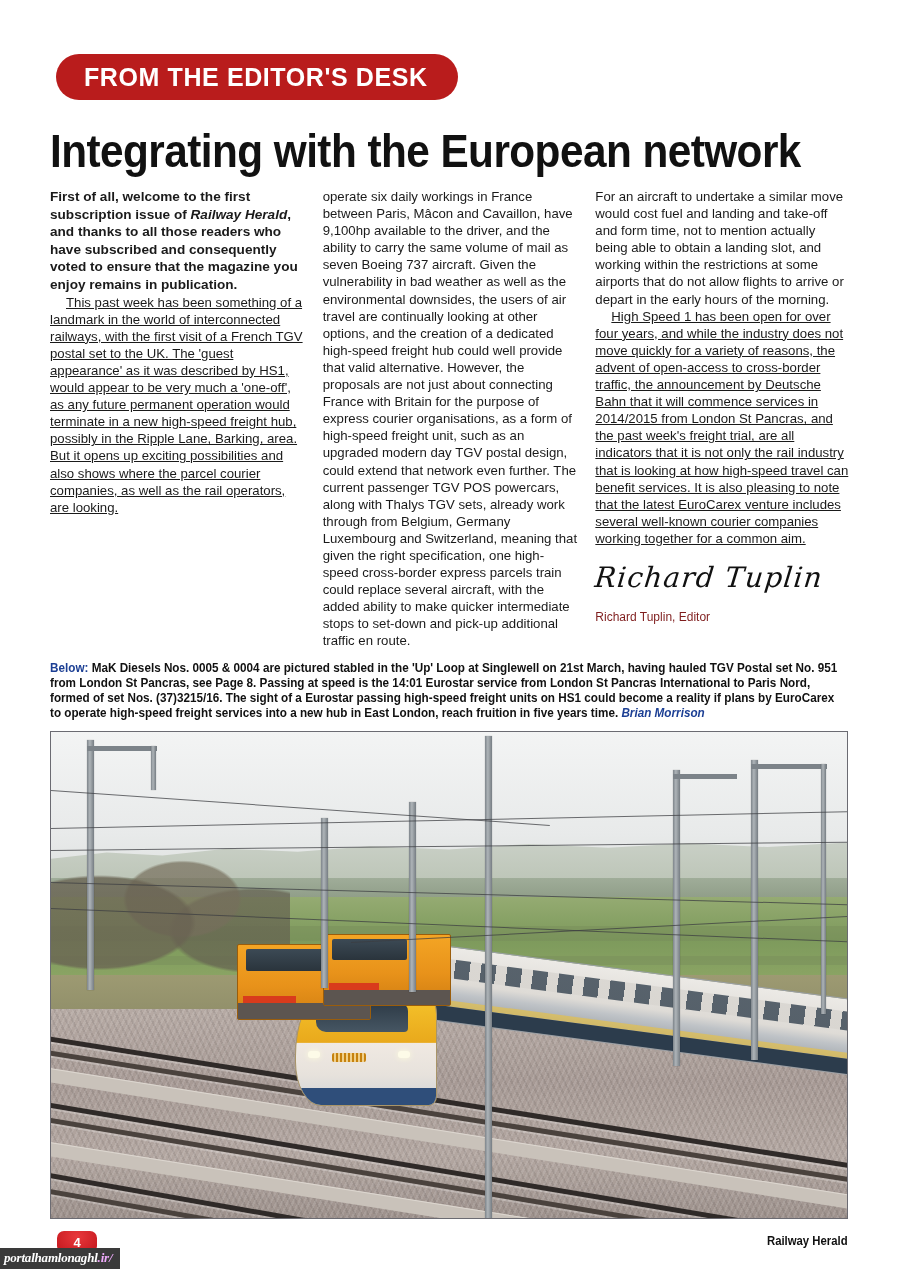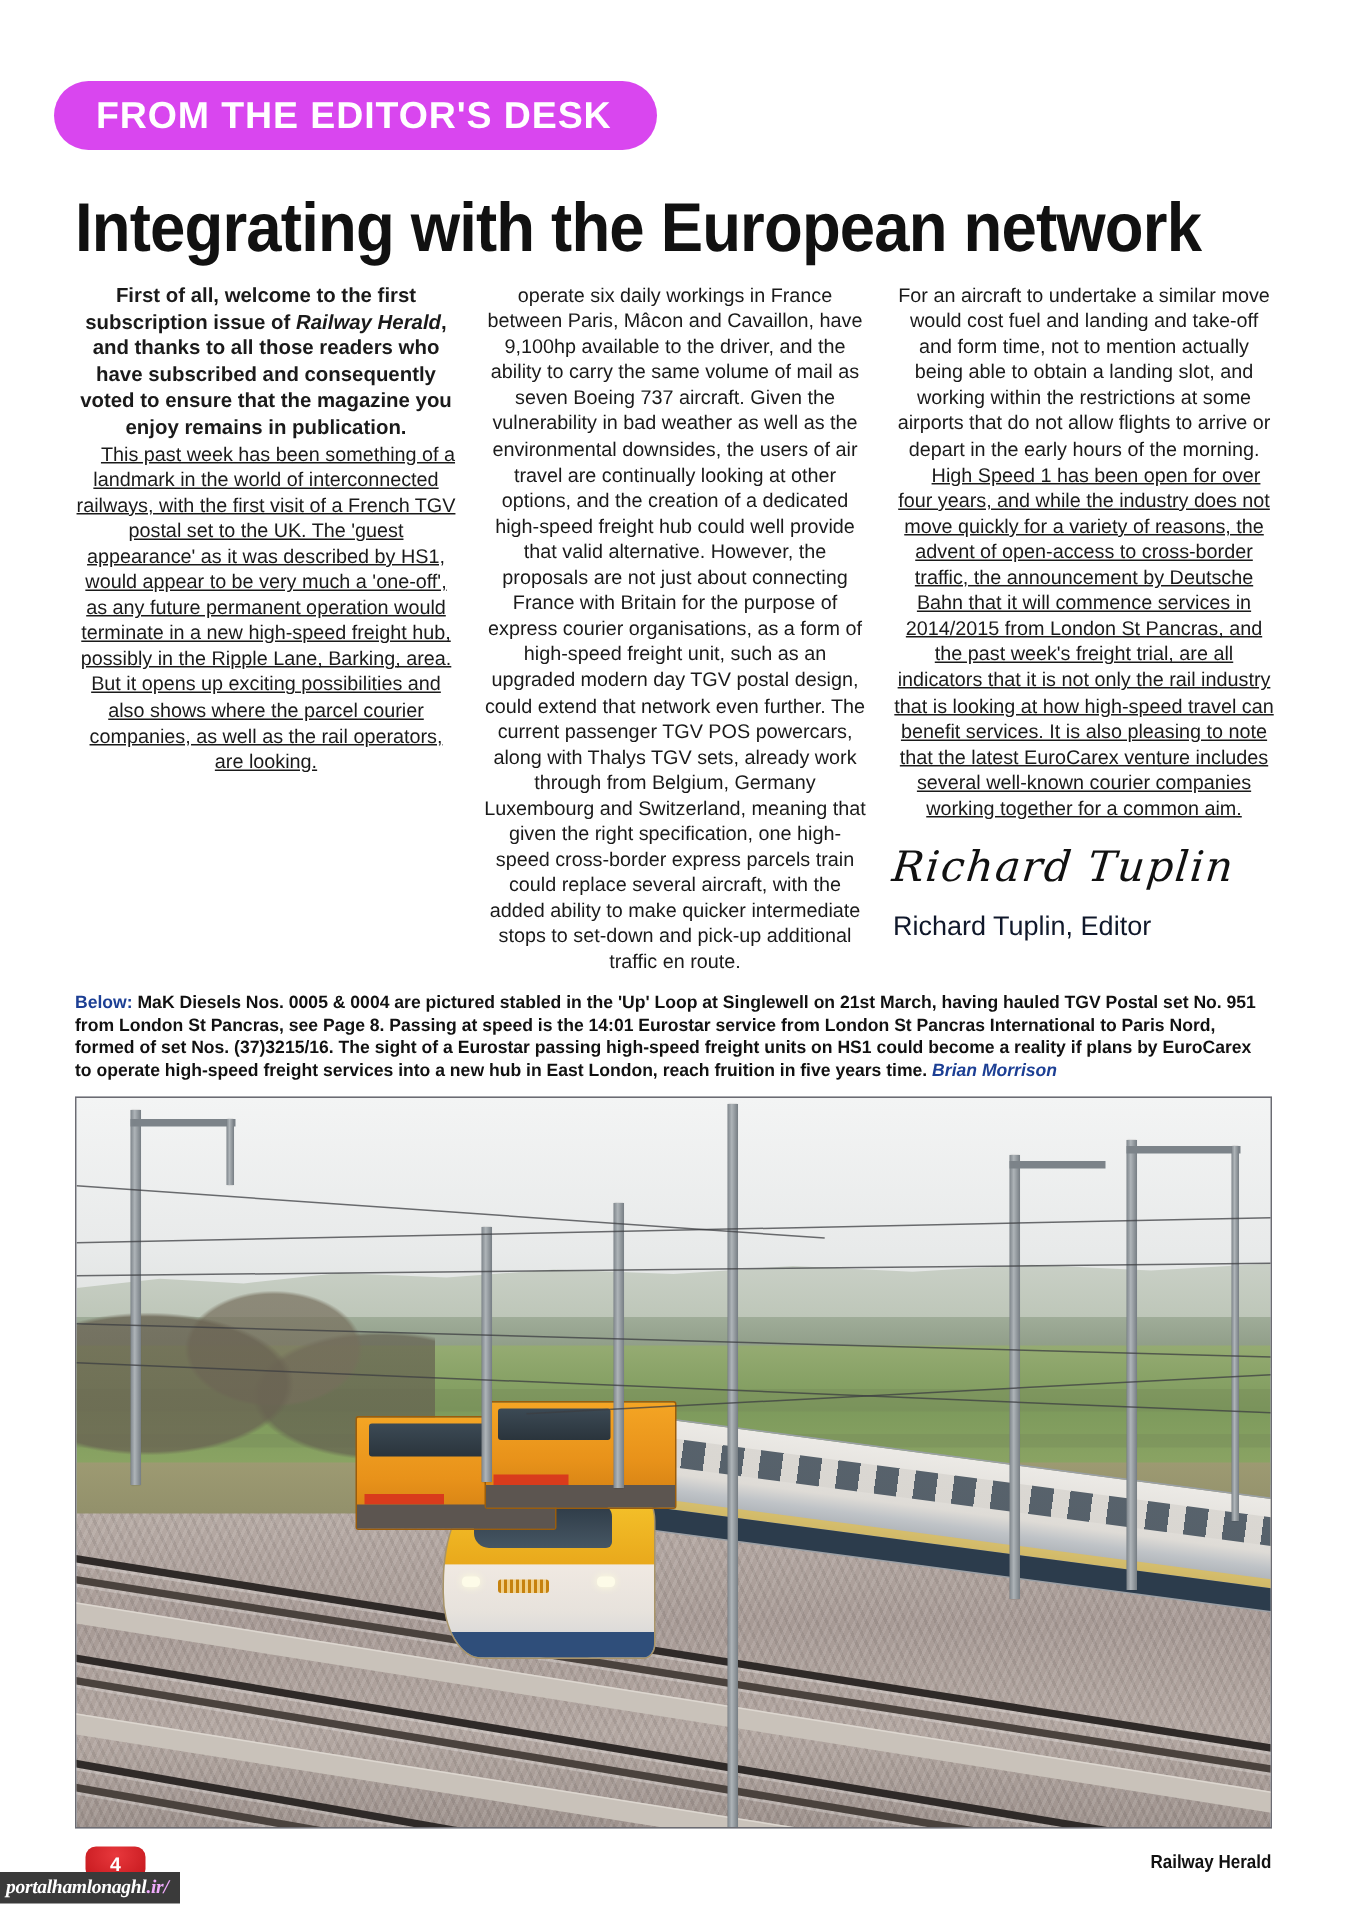--- a/index.html
+++ b/index.html
@@ -12,26 +12,26 @@
     height: 1273px;
     position: relative;
     font-family: "Liberation Sans", sans-serif;
     color: #111;
     overflow: hidden;
   }
 
   
   .editor-banner {
     position: absolute;
-    left: 36px;
+    left: 56px;
     top: 54px;
     height: 46px;
     padding: 0 30px 0 28px;
     border-radius: 23px;
-    background: #d946ef;
+    background: #b91c1c;
     display: flex;
     align-items: center;
     box-sizing: border-box;
     text-align: center;
   }
   .editor-banner span {
     color: #ffffff;
     font-weight: bold;
     font-size: 25px;
     letter-spacing: 0.6px;
@@ -67,21 +67,20 @@
   }
   .col {
     width: 255px;
     font-size: 13.2px;
     line-height: 17.1px;
     text-align: left;
     color: #1a1a1a;
   }
   .col p {
     margin: 0;
-    text-align: center;
   }
   .col p.indent {
     text-indent: 16px;
     text-decoration: underline;
   }
   .col p.indent-wide {
     text-indent: 34px;
   }
   .standfirst {
     font-weight: bold;
@@ -100,22 +99,22 @@
     font-style: italic;
     font-size: 28px;
     line-height: 34px;
     letter-spacing: 1.2px;
     color: #111;
     transform: skewX(-6deg);
     transform-origin: left center;
   }
   .signature-role {
     margin-top: 14px;
-    font-size: 18px;
-    color: #0f172a;
+    font-size: 12px;
+    color: #7f1d1d;
   }
 
   
   .caption {
     position: absolute;
     left: 50px;
     top: 661px;
     width: 800px;
     font-size: 11.9px;
     line-height: 15.1px;

